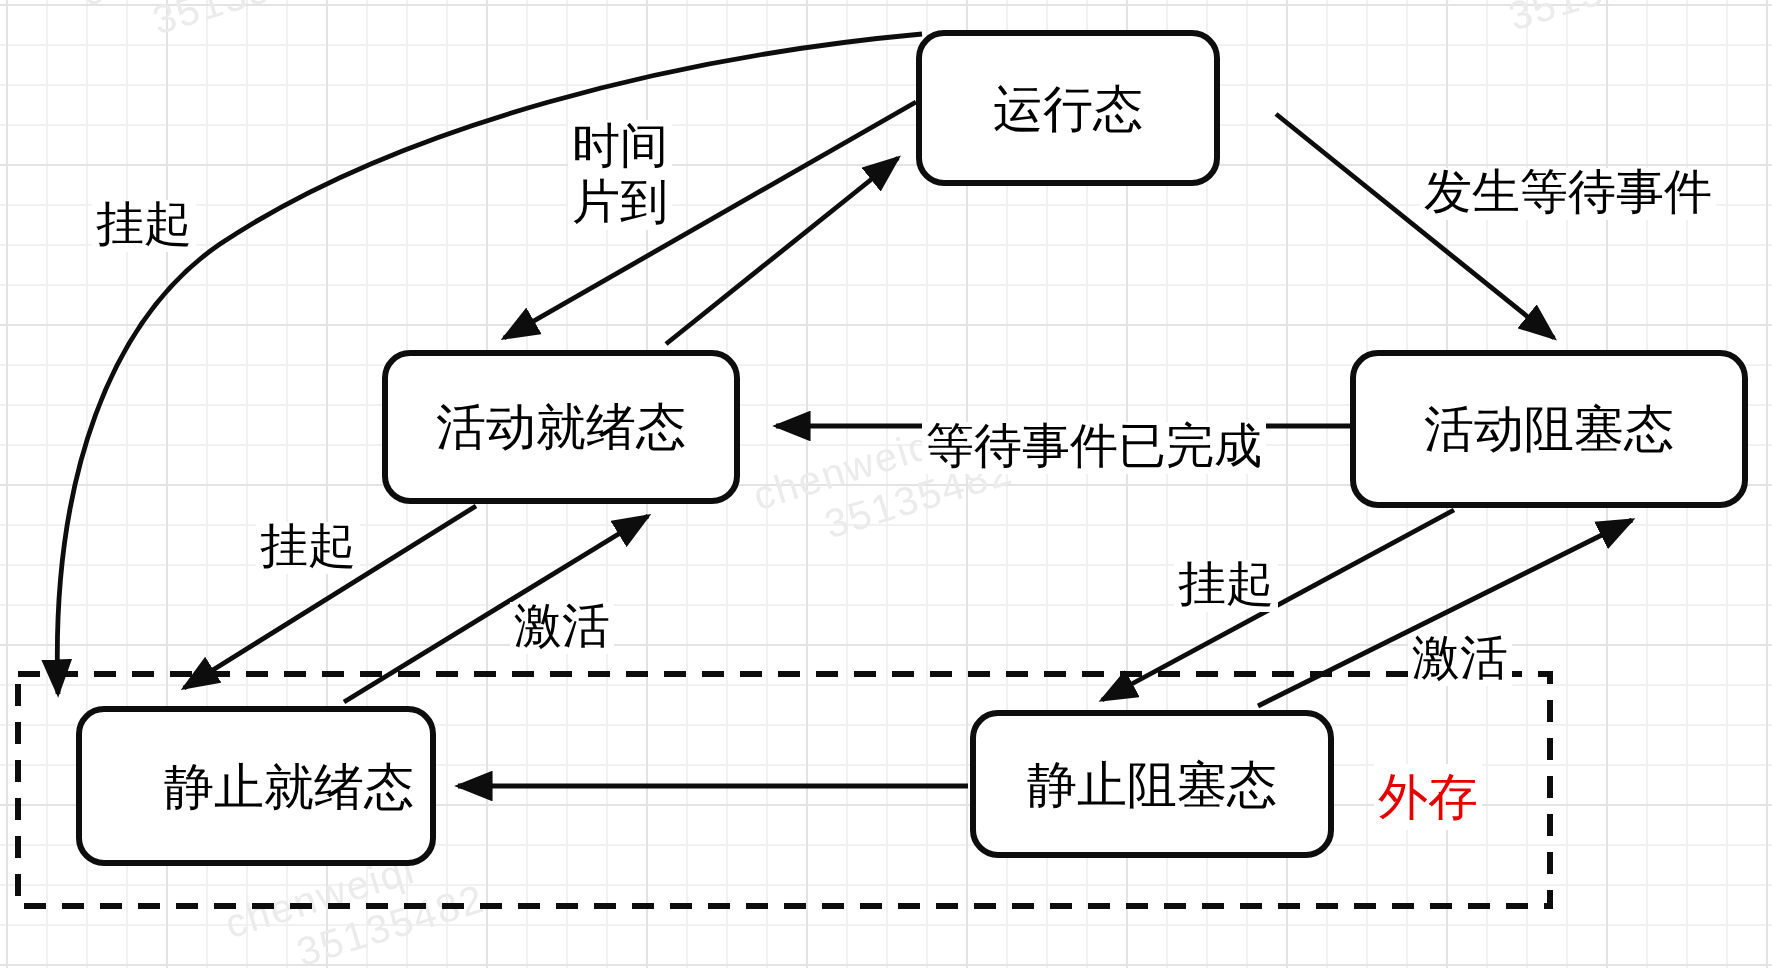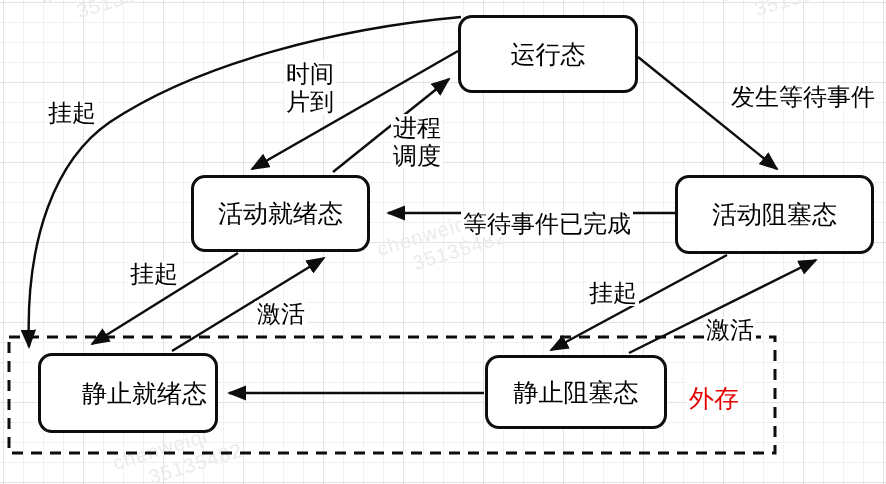--- a/index.html
+++ b/index.html
@@ -87,21 +87,21 @@
 
     <line x1="172" y1="351" x2="324" y2="258" stroke="#0d0d0d" stroke-width="2.4" marker-end="url(#arw)"></line>
 
     <line x1="727" y1="255" x2="551" y2="350" stroke="#0d0d0d" stroke-width="2.4" marker-end="url(#arw)"></line>
 
     <line x1="629" y1="353" x2="816" y2="260" stroke="#0d0d0d" stroke-width="2.4" marker-end="url(#arw)"></line>
 
     <line x1="484" y1="393" x2="229" y2="393" stroke="#0d0d0d" stroke-width="2.4" marker-end="url(#arw)"></line>
   </svg>
 
-  <div class="node" style="left:458px;top:15px;width:180px;height:78px;">
+  <div class="node" style="left:458px;top:15px;width:152px;height:78px;">
     <span>运行态</span>
   </div>
   <div class="node" style="left:191px;top:175px;width:179px;height:77px;">
     <span>活动就绪态</span>
   </div>
   <div class="node" style="left:675px;top:175px;width:199px;height:79px;font-family:Liberation Serif, serif;">
     <span>活动阻塞态</span>
   </div>
   <div class="node" style="left:38px;top:353px;width:180px;height:80px;padding-left:33px;">
     <span>静止就绪态</span>
@@ -110,26 +110,22 @@
     <span>静止阻塞态</span>
   </div>
 
   <div class="edge-label" style="left:46px;top:100px;">挂起</div>
 
   <div class="edge-label two-line" style="left:284px;top:60px;">
     <div>时间</div>
     <div>片到</div>
   </div>
 
-  <div class="edge-label two-line" style="left:391px;top:114px;">
-    <div>进程</div>
-    <div>调度</div>
-  </div>
 
-  <div class="edge-label" style="left:710px;top:84px;margin-left:19px;">发生等待事件</div>
+  <div class="edge-label" style="left:710px;top:84px;">发生等待事件</div>
 
   <div class="edge-label" style="left:461px;top:211px;">等待事件已完成</div>
 
   <div class="edge-label" style="left:128px;top:261px;">挂起</div>
 
   <div class="edge-label" style="left:255px;top:301px;">激活</div>
 
   <div class="edge-label" style="left:587px;top:280px;">挂起</div>
 
   <div class="edge-label" style="left:704px;top:317px;">激活</div>

